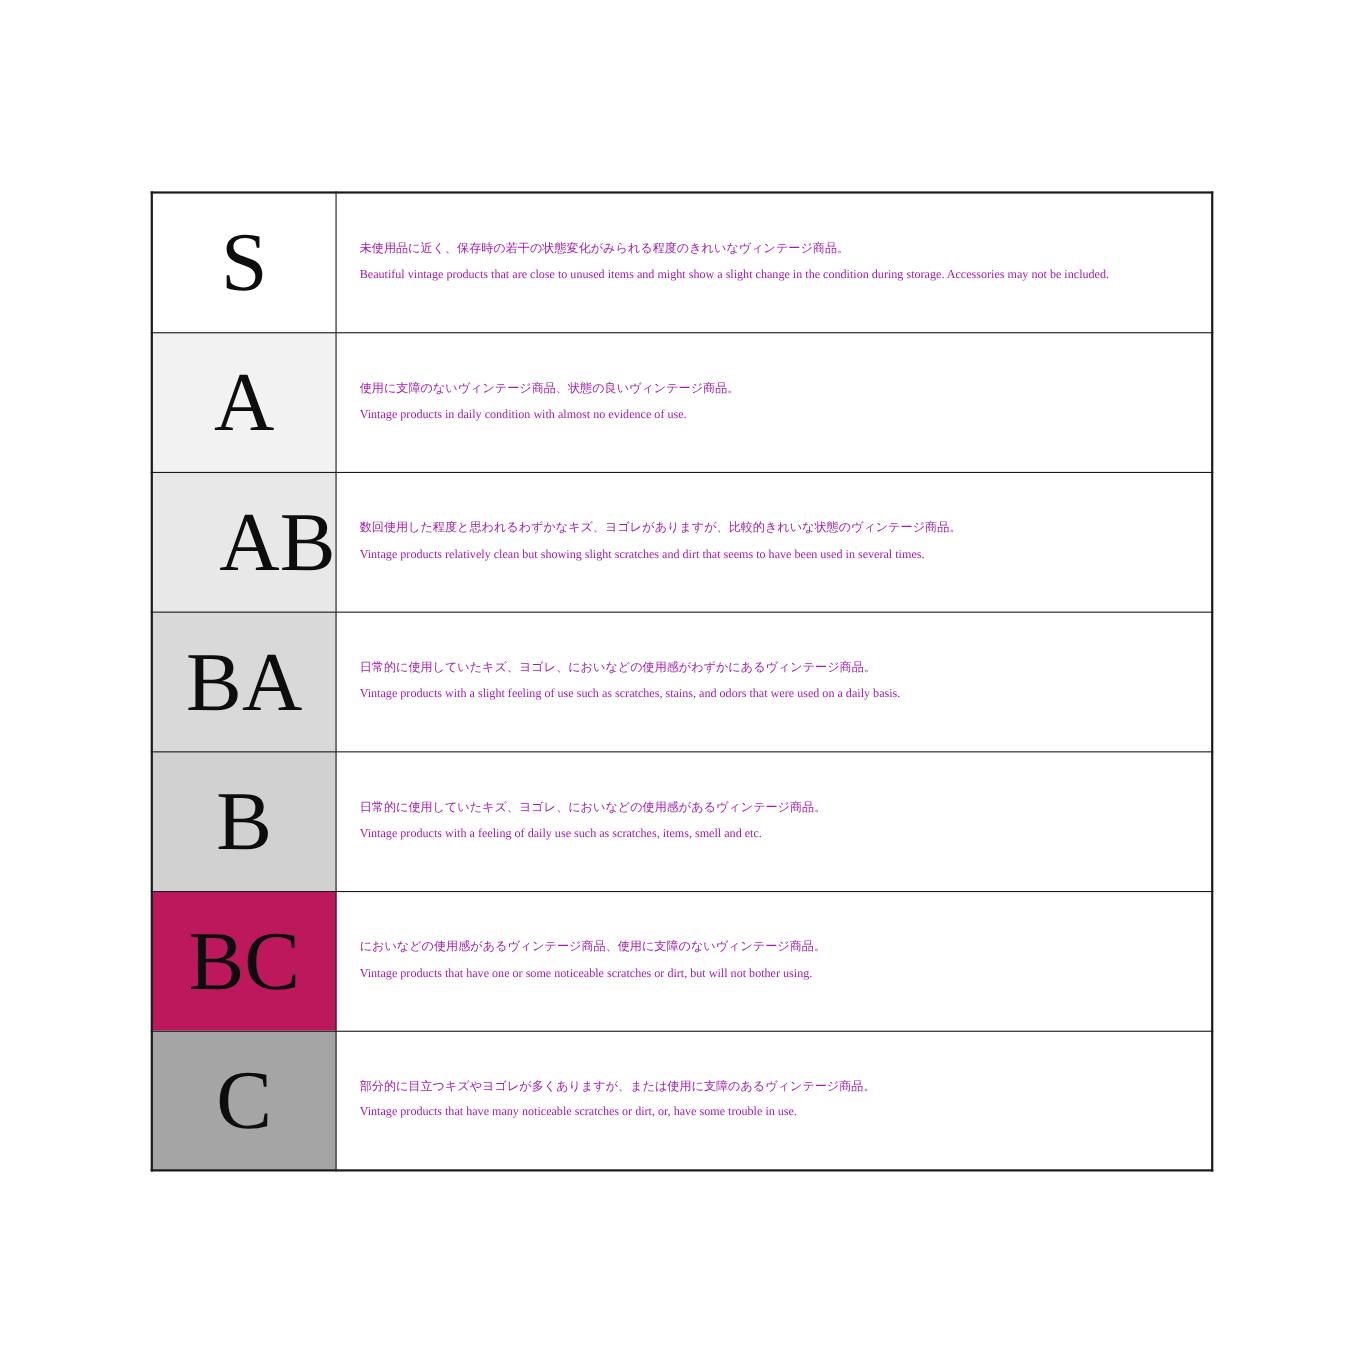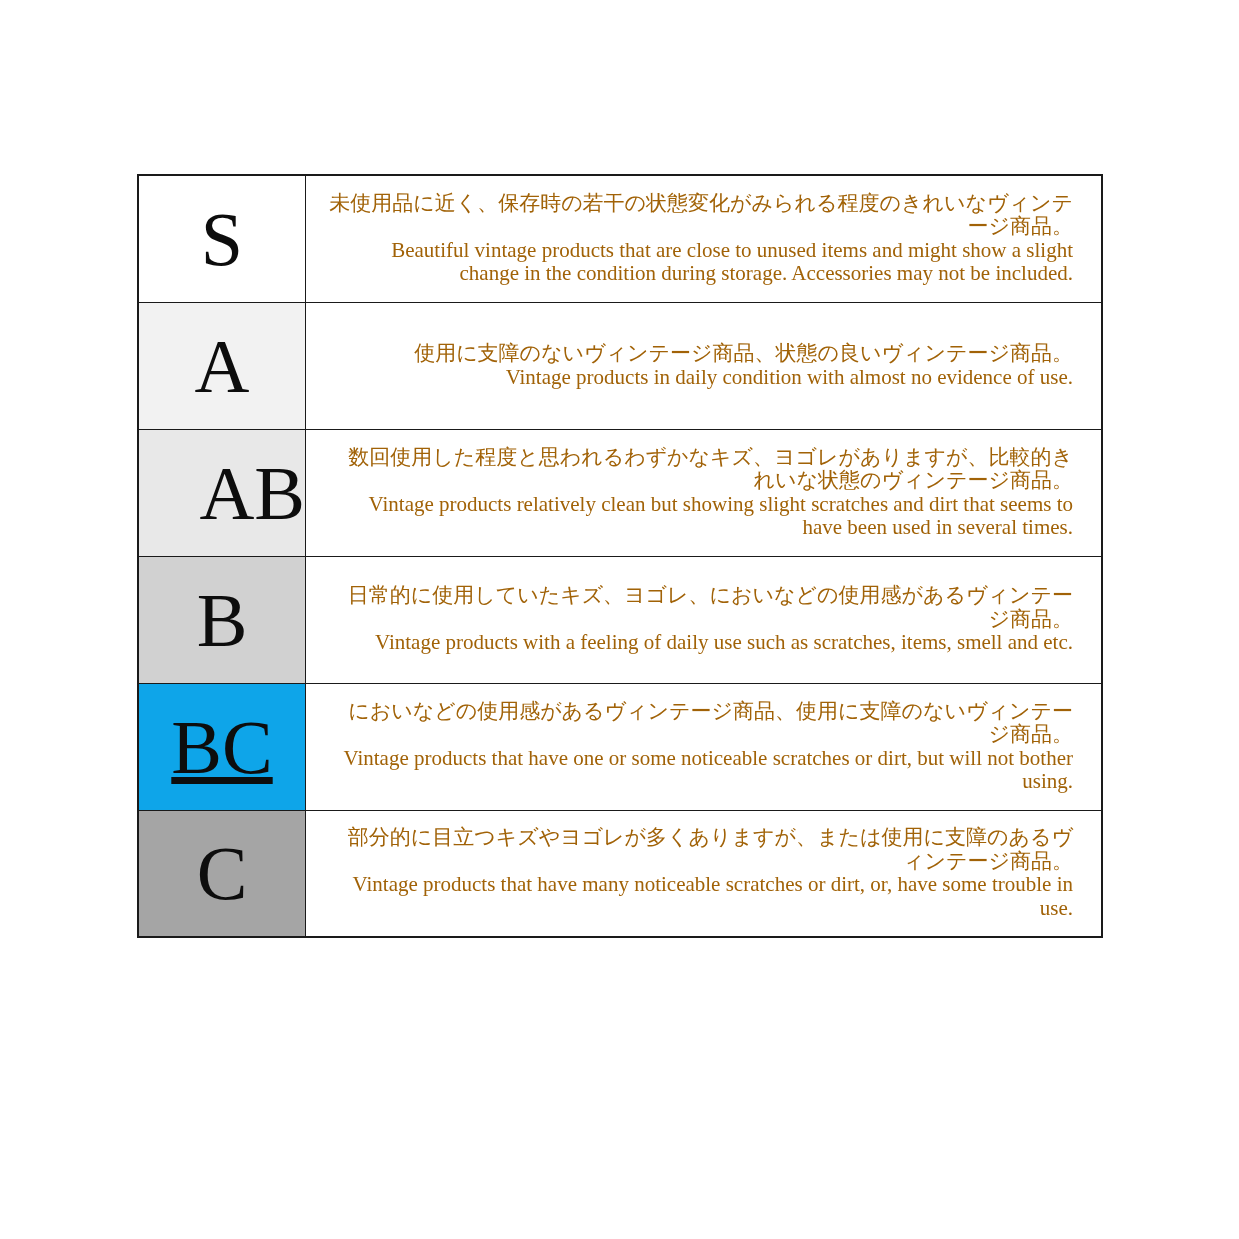--- a/index.html
+++ b/index.html
@@ -40,24 +40,24 @@
     text-align: center;
     vertical-align: middle;
     font-size: 76px;
     line-height: 1;
     padding: 0;
     color: #0d0d0d;
   }
   td.desc-cell {
     vertical-align: middle;
     padding: 8px 28px 8px 21px;
-    font-size: 21px;
+    font-size: 11px;
     line-height: 23.5px;
-    text-align: right;
-    color: #a16207;
+    text-align: left;
+    color: #a21caf;
     background: #ffffff;
   }
   .desc-jp, .desc-en {
     margin: 0;
   }
 </style>
 </head>
 <body>
 
 <div class="canvas">
@@ -78,28 +78,35 @@
         </td>
       </tr>
       <tr class="grade-row">
         <td class="grade-cell" style="background-color: rgb(232, 232, 232); text-align: right;">AB</td>
         <td class="desc-cell">
           <div class="desc-jp">数回使用した程度と思われるわずかなキズ、ヨゴレがありますが、比較的きれいな状態のヴィンテージ商品。</div>
           <div class="desc-en">Vintage products relatively clean but showing slight scratches and dirt that seems to have been used in several times.</div>
         </td>
       </tr>
       <tr class="grade-row">
+        <td class="grade-cell" style="background-color: rgb(217, 217, 217);">BA</td>
+        <td class="desc-cell">
+          <div class="desc-jp">日常的に使用していたキズ、ヨゴレ、においなどの使用感がわずかにあるヴィンテージ商品。</div>
+          <div class="desc-en">Vintage products with a slight feeling of use such as scratches, stains, and odors that were used on a daily basis.</div>
+        </td>
+      </tr>
+      <tr class="grade-row">
         <td class="grade-cell" style="background-color: rgb(209, 209, 209);">B</td>
         <td class="desc-cell">
           <div class="desc-jp">日常的に使用していたキズ、ヨゴレ、においなどの使用感があるヴィンテージ商品。</div>
           <div class="desc-en">Vintage products with a feeling of daily use such as scratches, items, smell and etc.</div>
         </td>
       </tr>
       <tr class="grade-row">
-        <td class="grade-cell" style="background-color: #0ea5e9; text-decoration: underline;">BC</td>
+        <td class="grade-cell" style="background-color: #be185d;">BC</td>
         <td class="desc-cell">
           <div class="desc-jp">においなどの使用感があるヴィンテージ商品、使用に支障のないヴィンテージ商品。</div>
           <div class="desc-en">Vintage products that have one or some noticeable scratches or dirt, but will not bother using.</div>
         </td>
       </tr>
       <tr class="grade-row">
         <td class="grade-cell" style="background-color: rgb(165, 165, 165);">C</td>
         <td class="desc-cell">
           <div class="desc-jp">部分的に目立つキズやヨゴレが多くありますが、または使用に支障のあるヴィンテージ商品。</div>
           <div class="desc-en">Vintage products that have many noticeable scratches or dirt, or, have some trouble in use.</div>

